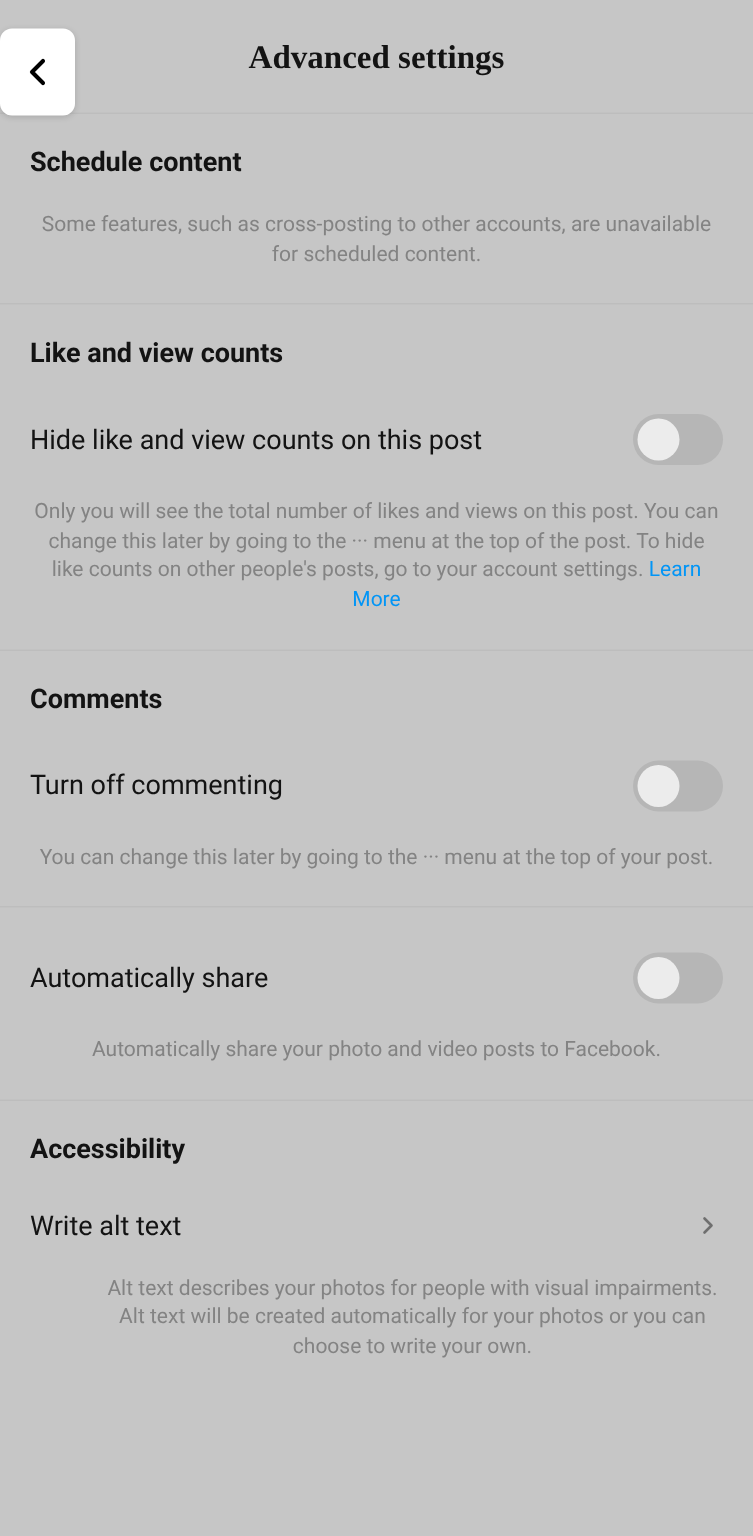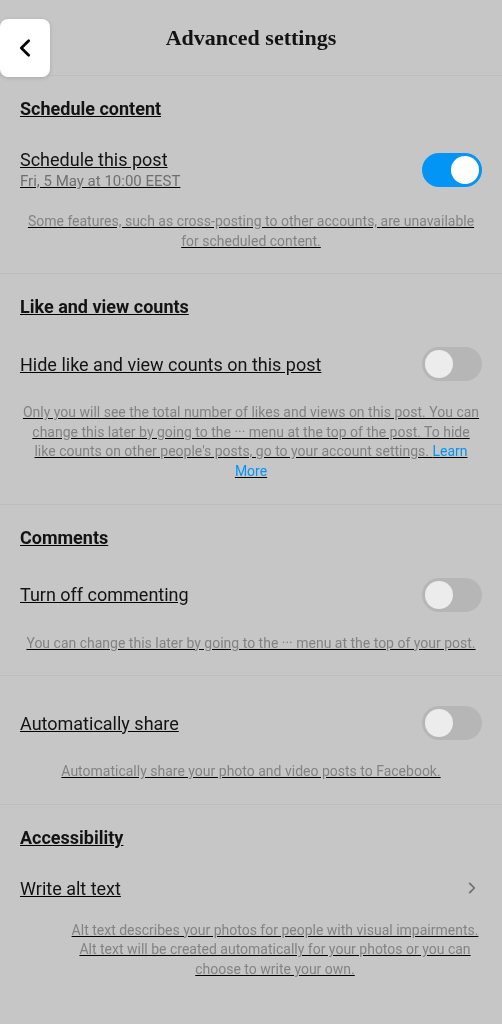--- a/index.html
+++ b/index.html
@@ -44,21 +44,20 @@
       flex: 1;
       text-align: center;
       font-weight: 600;
       font-size: 22px;
       color: #131313;
       font-family: Liberation Serif, serif;
     }
     .section {
       border-bottom: 1px solid #bdbdbd;
       padding: 0 20px 22px 20px;
-      text-decoration: underline;
     }
     .section-title {
       font-weight: 700;
       font-size: 18px;
       color: #131313;
       padding-top: 22px;
     }
     .row {
       display: flex;
       align-items: center;
@@ -140,29 +139,20 @@
   <div class="back-btn">
     <svg viewBox="0 0 24 24" fill="none" stroke="#000" stroke-width="3" stroke-linecap="round" stroke-linejoin="round">
         <polyline points="16 4 8 12 16 20"></polyline>
       </svg>
   </div>
   <div class="header-title">Advanced settings</div>
 </div>
 
 <div class="section">
   <div class="section-title">Schedule content</div>
-  <div class="row">
-    <div class="row-text">
-      <div class="row-title">Schedule this post</div>
-      <div class="row-subtitle">Fri, 5 May at 10:00 EEST</div>
-    </div>
-    <div class="toggle on">
-      <div class="toggle-knob"></div>
-    </div>
-  </div>
   <div class="description">Some features, such as cross-posting to other accounts, are unavailable for scheduled content.</div>
 </div>
 
 <div class="section">
   <div class="section-title">Like and view counts</div>
   <div class="row">
     <div class="row-text">
       <div class="row-title">Hide like and view counts on this post</div>
     </div>
     <div class="toggle off">

